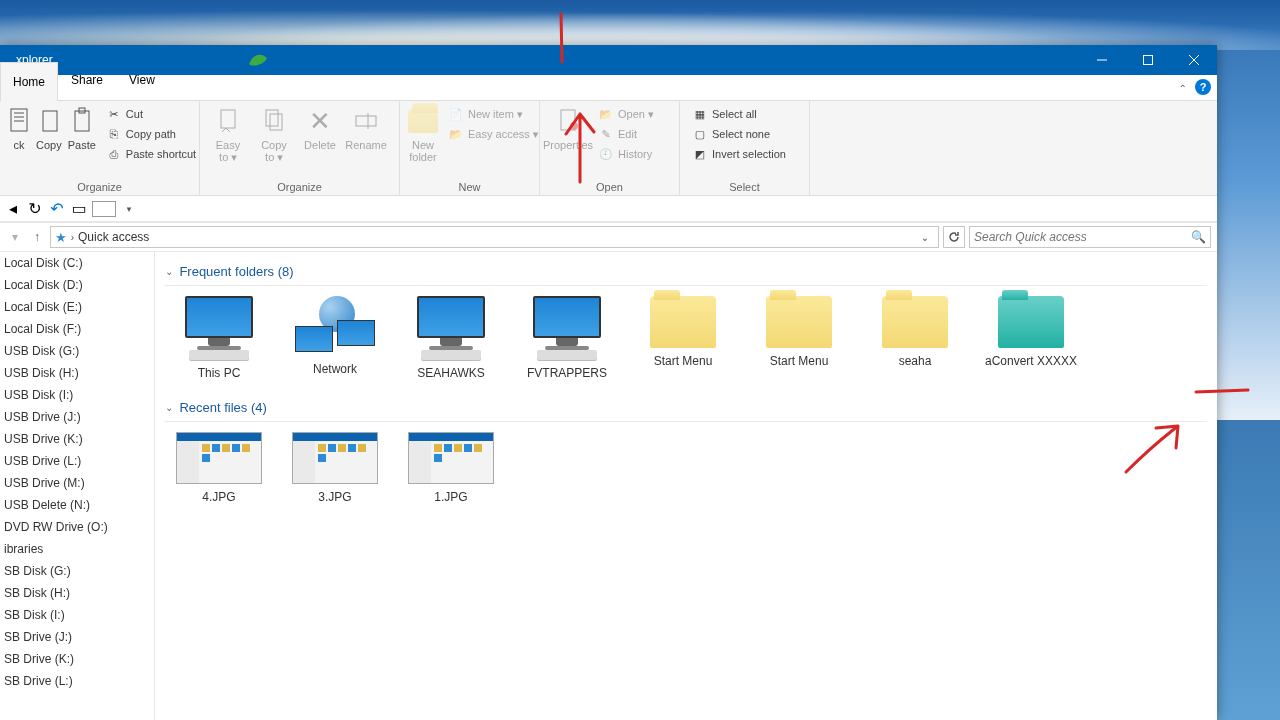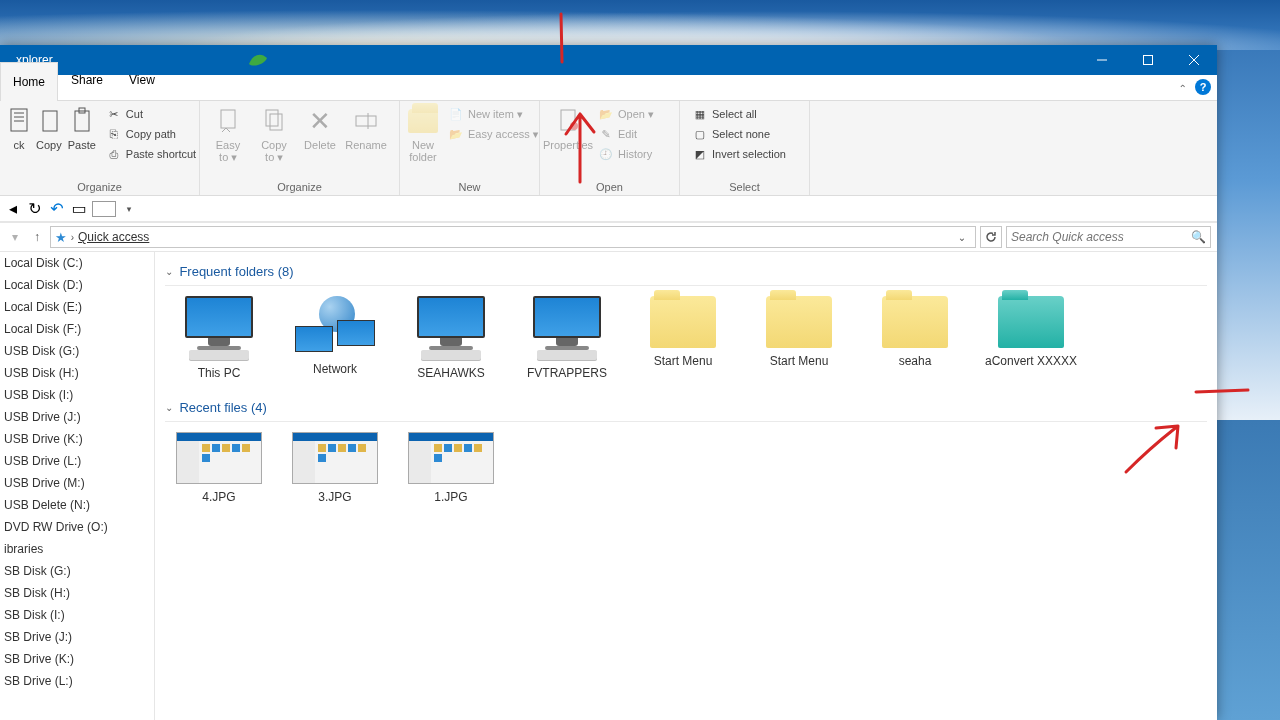--- a/index.html
+++ b/index.html
@@ -28,24 +28,24 @@
   .smallbtn { display:flex; align-items:center; gap:4px; white-space:nowrap; padding:1px 4px; font-size:11px; }
   .smallbtn .ic { width:16px; height:16px; display:flex; align-items:center; justify-content:center; }
   .disabled { opacity:.45; }
   .qat { height:26px; background:#fff; display:flex; align-items:center; gap:4px; padding:0 4px; border-bottom:1px solid #e6e6e6; }
   .qat .q { width:18px; height:18px; display:flex; align-items:center; justify-content:center; }
   .qat .widebox { width:24px; height:16px; border:1px solid #999; background:#fff; }
   .navbar { height:30px; border-top:1px solid #e6e6e6; border-bottom:1px solid #e6e6e6; display:flex; align-items:center; gap:4px; padding:0 6px; font-size:12px; }
   .navbtn { width:18px; height:18px; display:flex; align-items:center; justify-content:center; color:#555; }
   .addrbar { flex:1; height:22px; border:1px solid #c7c7c7; display:flex; align-items:center; padding:0 4px; gap:4px; }
   .addrbar .qastar { color:#2d8ad4; font-size:13px; }
-  .addrbar .crumbs { flex:1; display:flex; gap:2px; font-size:12px; color:#333;text-decoration:underline; }
+  .addrbar .crumbs { flex:1; display:flex; gap:2px; font-size:12px; color:#333; }
   .addrbar .drop { width:18px; text-align:center; font-size:10px; color:#555; }
   .refresh { width:22px; height:22px; border:1px solid #c7c7c7; display:flex; align-items:center; justify-content:center; }
-  .searchbox { width:205px; height:22px; border:1px solid #c7c7c7; display:flex; align-items:center; padding:0 4px; color:#777; font-size:12px; }
+  .searchbox { width:242px; height:22px; border:1px solid #c7c7c7; display:flex; align-items:center; padding:0 4px; color:#777; font-size:12px; }
   .searchbox input { flex:1; border:0; outline:0; font-size:12px; color:#777; font-style:italic; }
   .content { flex:1; display:flex; min-height:0; }
   .navpane { width:155px; border-right:1px solid #e6e6e6; overflow-y:auto; font-size:12px; color:#333; position:relative; }
   .navpane::-webkit-scrollbar{width:16px;}
   .navpane::-webkit-scrollbar-thumb{background:#c1c1c1;}
   .navitem { padding:4px 4px 4px 4px; white-space:nowrap; }
   .main { flex:1; overflow:auto; padding:6px 10px; }
   .grouphdr { display:flex; align-items:center; gap:6px; font-size:13px; color:#1a5aa0; padding:6px 0; border-bottom:1px solid #eaeaea; }
   .grouphdr .chev { font-size:10px; color:#666; }
   .tiles { display:flex; flex-wrap:wrap; gap:18px 20px; padding:10px 0 14px 6px; }

